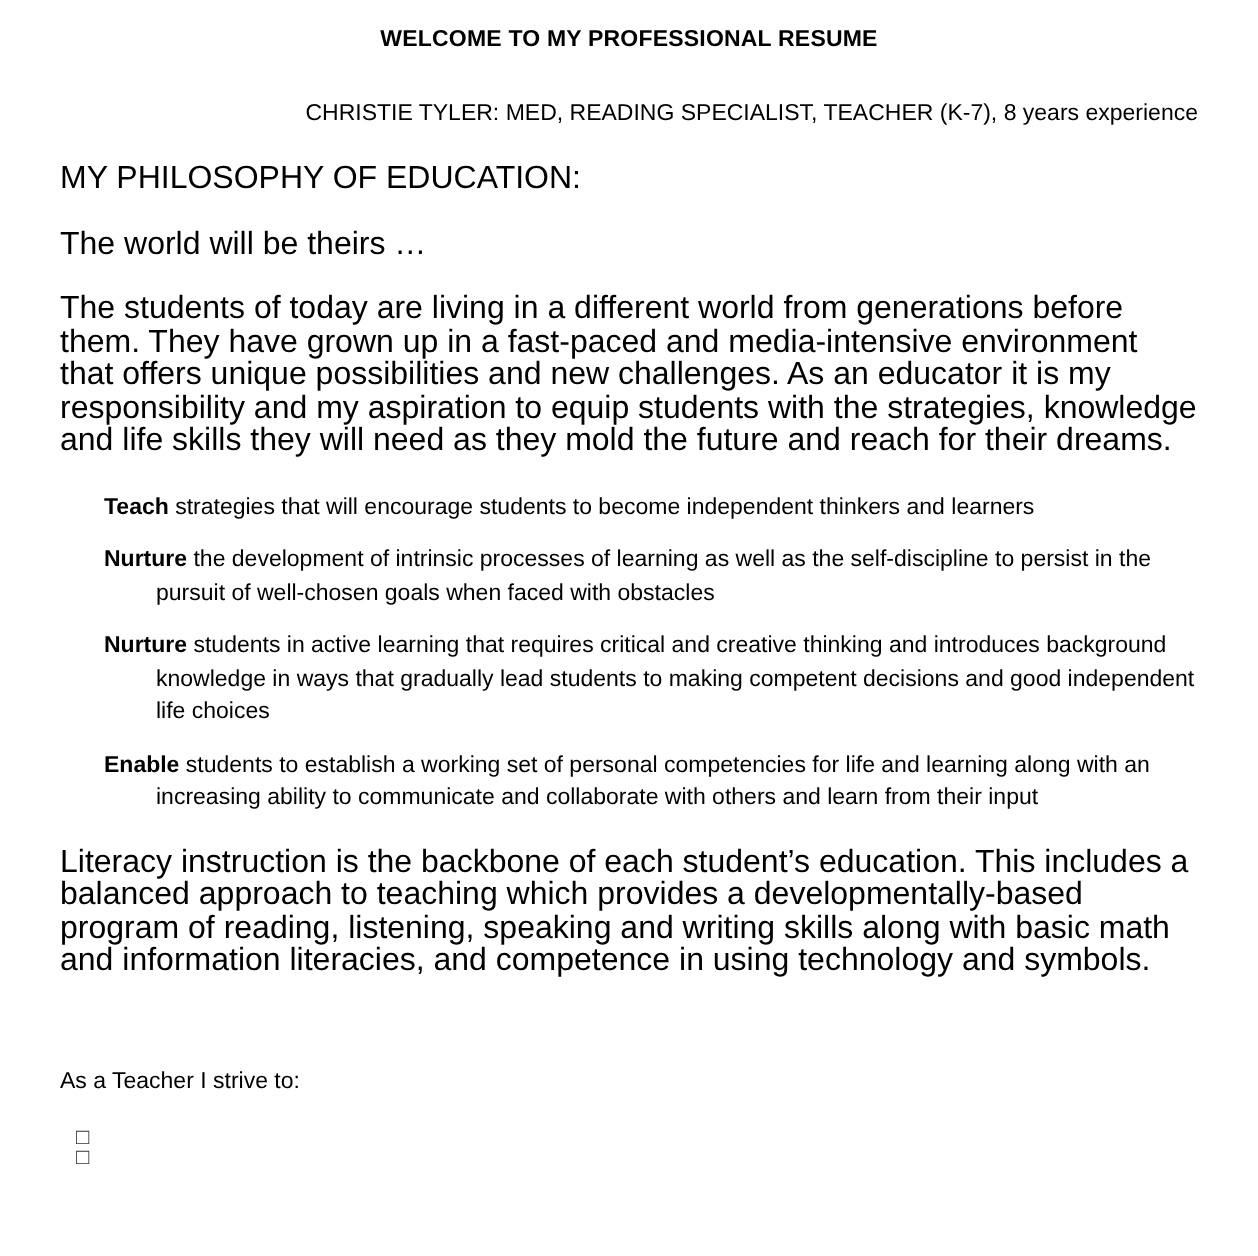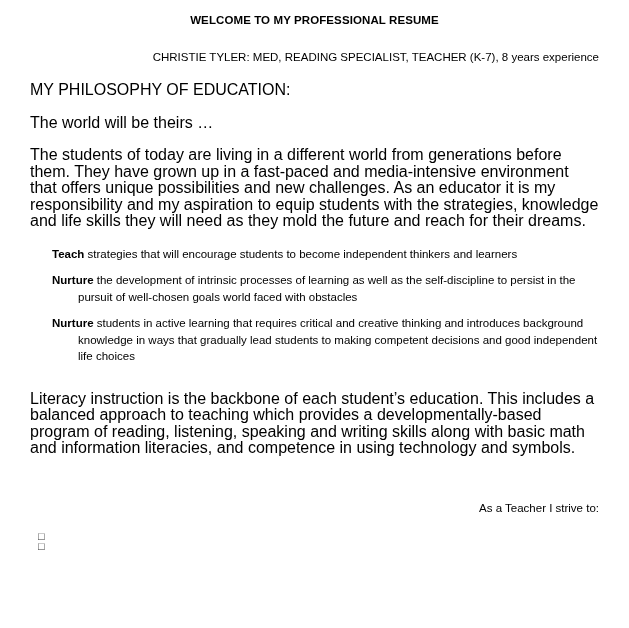--- a/index.html
+++ b/index.html
@@ -67,21 +67,20 @@
   .sub-list-item .marker {
     position: absolute;
     left: 8px;
     top: 0;
     font-size: 11px;
     color: #333;
   }
   .strive-label {
     font-size: 11.5px;
     line-height: 16.5px;
-    text-align: right;
   }
 </style>
 </head>
 <body>
 
 <div class="page">
 
   <div class="title-line">WELCOME TO MY PROFESSIONAL RESUME</div>
   <div class="subtitle-line">CHRISTIE TYLER: MED, READING SPECIALIST, TEACHER (K-7), 8 years experience</div>
 
@@ -102,34 +101,39 @@
   <div class="bullet-block">
     <span class="hang">
       <span class="lead">Teach</span><span> strategies that will encourage students to become independent thinkers and learners</span>
     </span>
   </div>
 
   <div class="gap-sm"></div>
 
   <div class="bullet-block">
     <span class="hang">
-      <span class="lead">Nurture</span><span> the development of intrinsic processes of learning as well as the self-discipline to persist in the pursuit of well-chosen goals world faced with obstacles</span>
+      <span class="lead">Nurture</span><span> the development of intrinsic processes of learning as well as the self-discipline to persist in the pursuit of well-chosen goals when faced with obstacles</span>
     </span>
   </div>
 
   <div class="gap-sm"></div>
 
   <div class="bullet-block">
     <span class="hang">
       <span class="lead">Nurture</span><span> students in active learning that requires critical and creative thinking and introduces background knowledge in ways that gradually lead students to making competent decisions and good independent life choices</span>
     </span>
   </div>
 
   <div class="gap-sm"></div>
 
+  <div class="bullet-block">
+    <span class="hang">
+      <span class="lead">Enable</span><span> students to establish a working set of personal competencies for life and learning along with an increasing ability to communicate and collaborate with others and learn from their input</span>
+    </span>
+  </div>
 
   <div class="gap-md"></div>
 
   <p class="body-text">Literacy instruction is the backbone of each student’s education. This includes a balanced approach to teaching which provides a developmentally-based program of reading, listening, speaking and writing skills along with basic math and information literacies, and competence in using technology and symbols.</p>
 
   <div class="gap-md"></div>
 
 
   <div class="gap-md"></div>
 

